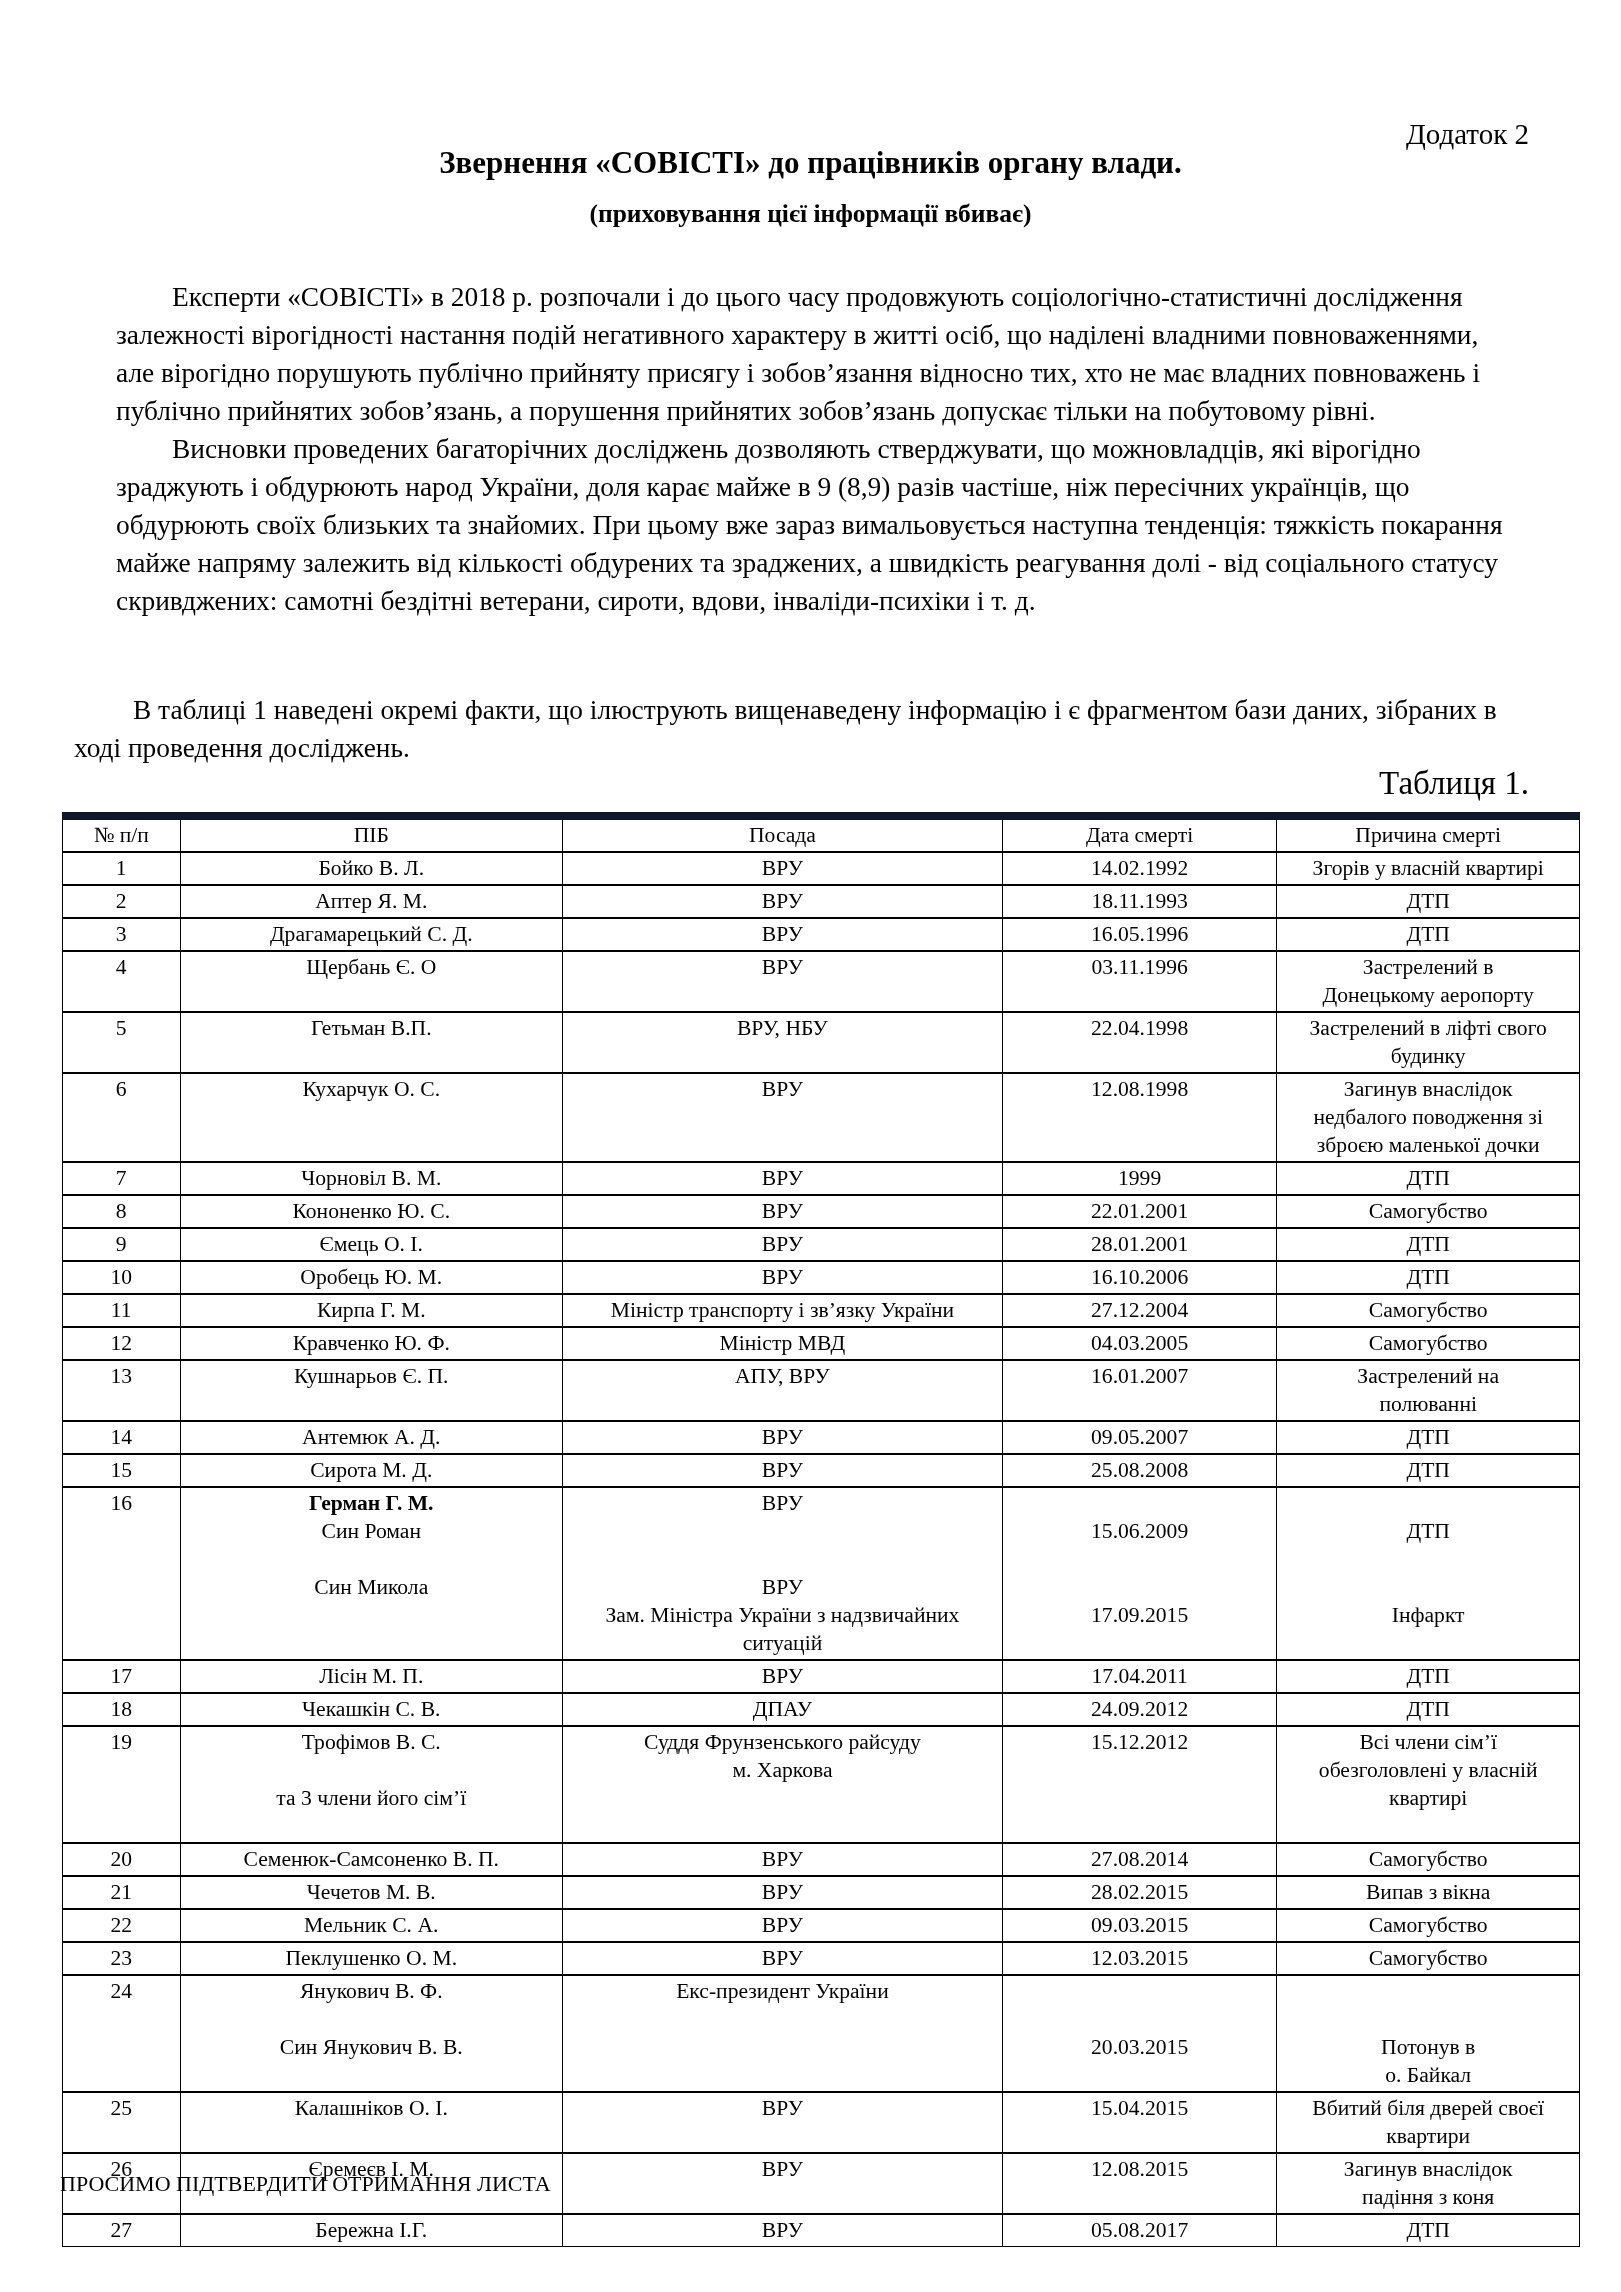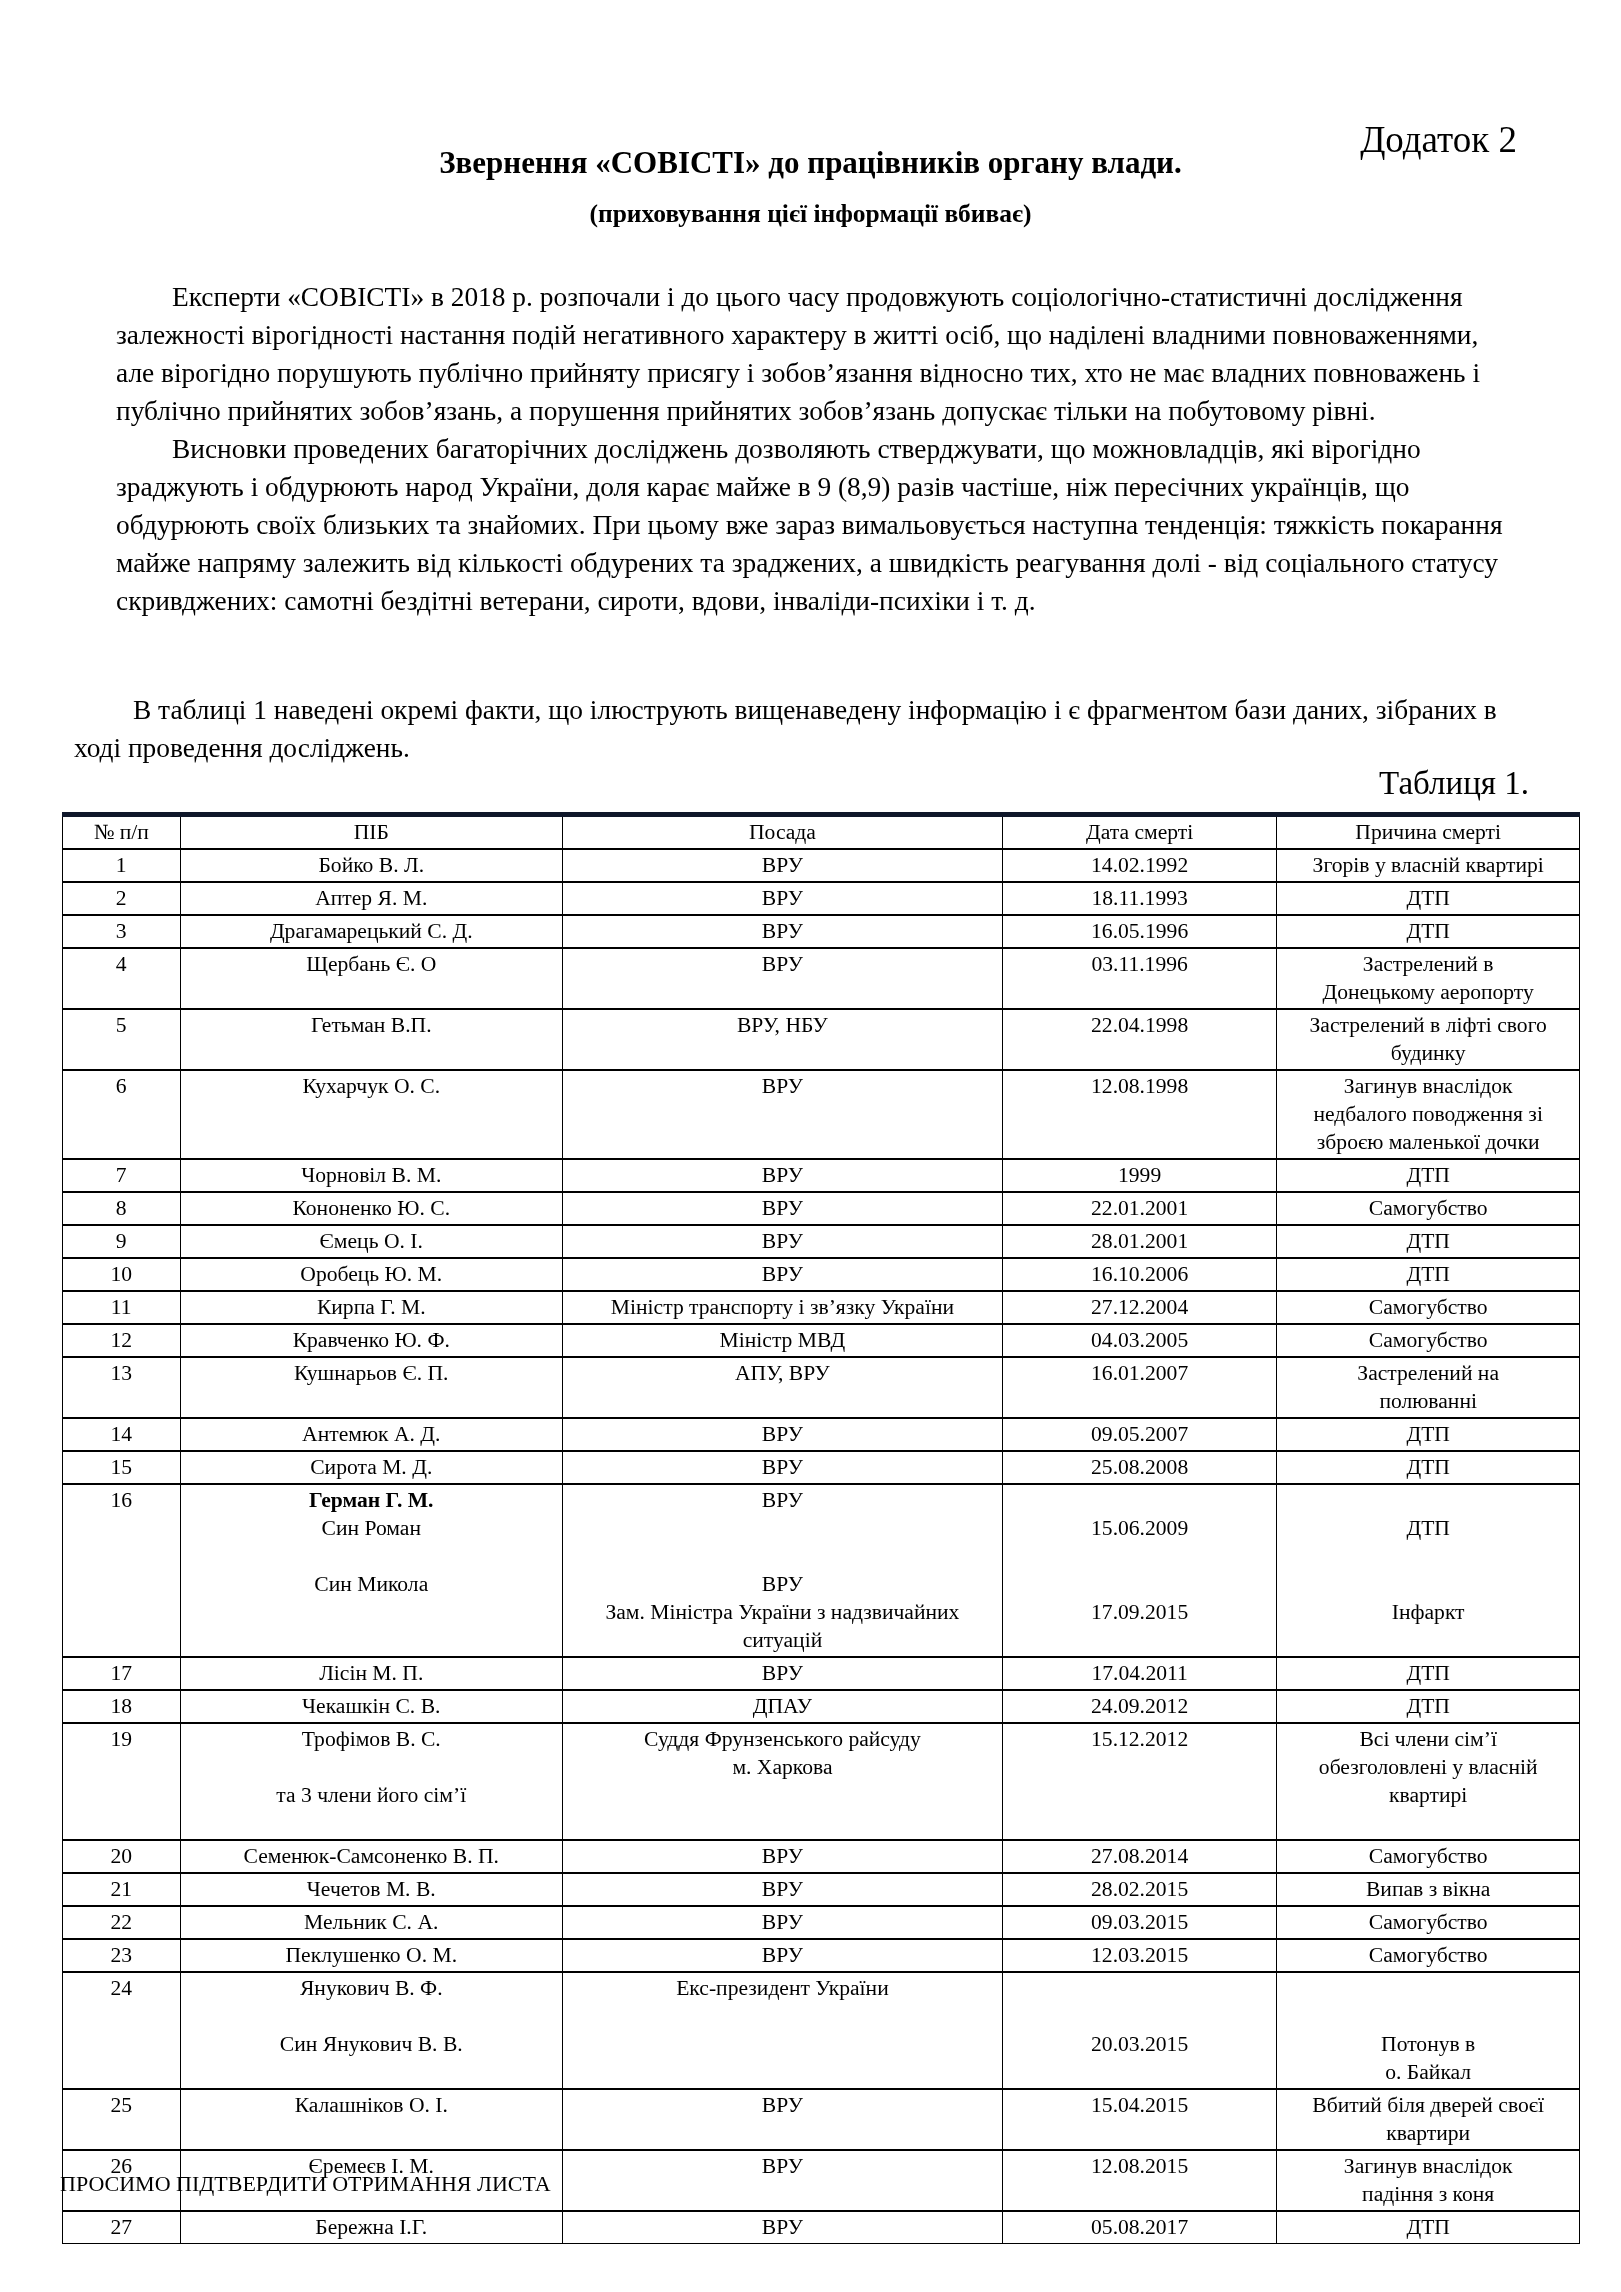--- a/index.html
+++ b/index.html
@@ -1,27 +1,27 @@
 <!DOCTYPE html>
 <html><head>
 <meta charset="utf-8">
 <style>
   html, body { margin: 0; padding: 0; background: #ffffff; }
   body { width: 1621px; height: 2293px; position: relative; font-family: "Liberation Serif", "DejaVu Serif", serif; color: #000; }
-  .appendix { position: absolute; top: 118px; right: 104px; font-size: 37px; }
+  .appendix { position: absolute; top: 118px; right: 92px; font-size: 29px; }
   .title { position: absolute; top: 145px; left: 0; width: 1621px; text-align: center; font-size: 31px; font-weight: bold; }
   .subtitle { position: absolute; top: 199px; left: 0; width: 1621px; text-align: center; font-size: 25.5px; font-weight: bold; }
   .body-text { position: absolute; top: 278px; left: 116px; width: 1392px; font-size: 27.4px; line-height: 38px; }
   .body-text p { margin: 0; text-indent: 56px; }
   .p3 { position: absolute; top: 691px; left: 74px; width: 1451px; font-size: 27.4px; line-height: 38px; text-indent: 59px; margin: 0; }
   .table-caption { position: absolute; top: 765px; right: 92px; font-size: 33px; }
   table.data { position: absolute; top: 812px; left: 62px; width: 1518px; border-collapse: collapse; font-size: 21.6px; }
   table.data td, table.data th { border: 1px solid #000; text-align: center; vertical-align: top; padding: 1px 3.9px 2px; line-height: 28px; font-weight: normal; }
   table.data tr { border-top: 2px solid #000; }
-  table.data th { border-top: 5px solid #0f172a; }
+  table.data th { border-top: 8px solid #0f172a; }
   .c1 { width: 112px; } .c2 { width: 382px; } .c3 { width: 442px; } .c4 { width: 272px; } .c5 { width: 300px; }
   .line { display: block; }
   .bold { font-weight: bold; }
   .gap { display: block; height: 28px; }
   .footer { position: absolute; top: 2171px; left: 60px; font-size: 22px; font-weight: normal; }
 </style>
 </head>
 <body>
 
 <div class="appendix">Додаток 2</div>

